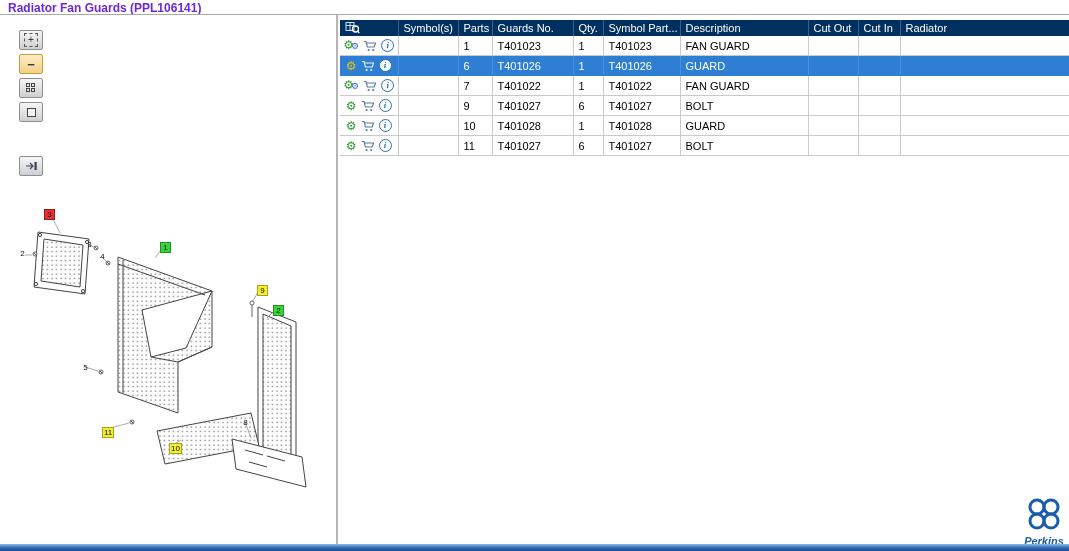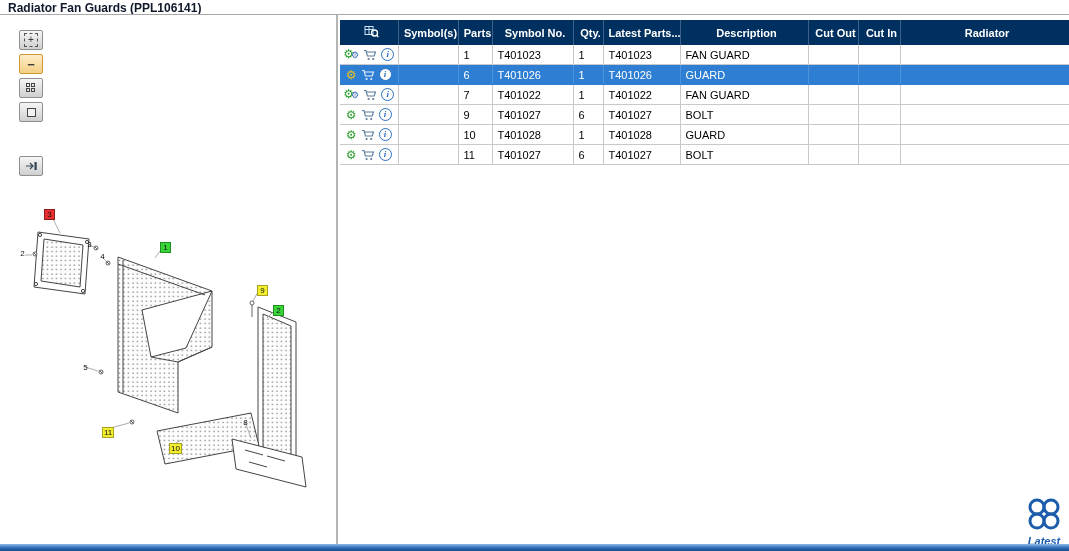--- a/index.html
+++ b/index.html
@@ -1,20 +1,20 @@
 <!DOCTYPE html>
 <html><head>
 <meta charset="utf-8">
 <style>
   html,body{margin:0;padding:0;}
   body{font-family:"Liberation Sans",sans-serif;background:#fff;}
   #app{position:relative;width:1069px;height:551px;background:#fff;overflow:hidden;outline:1px solid #cfcfcf;}
 
   
-  .title{position:absolute;left:8px;top:1px;font-size:12px;font-weight:bold;color:#0f172a;}
+  .title{position:absolute;left:8px;top:1px;font-size:12px;font-weight:bold;color:#6d28d9;}
   .top-line{position:absolute;left:0;top:14px;width:1069px;height:1px;background:#a8a8a8;}
   .v-divider{position:absolute;left:336px;top:15px;width:2px;height:530px;background:#b5b5b5;}
 
   
   .toolbar{position:absolute;left:19px;top:30px;display:flex;flex-direction:column;gap:4px;}
   .tbtn{width:24px;height:20px;background:linear-gradient(#f6f6f6,#cfcfcf);border:1px solid #8f8f8f;
         border-radius:2px;display:flex;align-items:center;justify-content:center;color:#3c3c3c;
         font-size:12px;cursor:pointer;box-sizing:border-box;}
   .tbtn.active{background:linear-gradient(#ffedc8,#f3cf86);border-color:#cf9a36;}
   .tbtn.gap{margin-top:30px;}
@@ -29,21 +29,21 @@
   .callout{position:absolute;font-size:8px;line-height:9px;height:9px;min-width:7px;
            text-align:center;color:#111;padding:0 1px;box-sizing:content-box;}
   .callout.plain{background:transparent;}
   .callout.red{background:#e83030;border:1px solid #8f1f1f;}
   .callout.green{background:#38d438;border:1px solid #1f8f1f;}
   .callout.yellow{background:#f2ee30;border:1px solid #a8a21e;}
 
   
   .table-wrap{position:absolute;left:340px;top:20px;width:729px;}
   table{border-collapse:collapse;table-layout:fixed;width:729px;font-size:11px;font-family:"Liberation Sans",sans-serif;}
-  th{background:#00305f;color:#fff;text-align:center;font-weight:bold;height:25px;
+  th{background:#00305f;color:#fff;text-align:left;font-weight:normal;height:16px;
      padding:0 0 0 5px;border-right:1px solid #3d5f8a;font-size:11px;white-space:nowrap;overflow:hidden;}
   td{height:19px;padding:0 0 0 5px;border-right:1px solid #c9c9c9;border-bottom:1px solid #c9c9c9;
      white-space:nowrap;overflow:hidden;color:#000;background:#fff;}
   td.c-icons{padding:0 2px;text-align:center;}
   .row-icons{display:inline-flex;gap:4px;align-items:center;vertical-align:middle;}
   .gear{font-size:12px;line-height:12px;color:#2f9e2f;}
   .gear .gear2{font-size:9px;color:#3a6fc0;margin-left:-3px;}
   tr.selected td{background:#2e7fd4;color:#fff;border-bottom-color:#2e7fd4;border-right-color:#4b93dd;}
   tr.selected .gear{color:#e8c31a;}
   .cart{color:#5a7a9a;}
@@ -190,23 +190,23 @@
         <tr>
             <th><svg width="15" height="13" viewBox="0 0 15 13">
                 <rect x="1" y="1.5" width="8" height="8" fill="none" stroke="#cfe3ff" stroke-width="1"></rect>
                 <line x1="1" y1="4.5" x2="9" y2="4.5" stroke="#cfe3ff"></line>
                 <line x1="5" y1="1.5" x2="5" y2="9.5" stroke="#cfe3ff"></line>
                 <circle cx="10.5" cy="8" r="3" fill="none" stroke="#fff" stroke-width="1.3"></circle>
                 <line x1="12.5" y1="10" x2="14.3" y2="12" stroke="#fff" stroke-width="1.3"></line>
               </svg></th>
             <th>Symbol(s)</th>
             <th>Parts</th>
-            <th>Symbol No.</th>
+            <th>Guards No.</th>
             <th>Qty.</th>
-            <th>Latest Parts...</th>
+            <th>Symbol Part...</th>
             <th>Description</th>
             <th>Cut Out</th>
             <th>Cut In</th>
             <th>Radiator</th>
           </tr>
       </thead>
       <tbody>
           <tr class="">
             <td class="c-icons"><span class="row-icons">
                 <span class="gear">⚙<span class="gear2">⚙</span></span>
@@ -333,17 +333,17 @@
 
   <div class="logo">
     <svg width="42" height="38" viewBox="0 0 42 38">
       <g fill="none" stroke="#1b5cab" stroke-width="3">
         <circle cx="14" cy="12" r="7"></circle>
           <circle cx="28" cy="12" r="7"></circle>
         <circle cx="14" cy="26" r="7"></circle>
           <circle cx="28" cy="26" r="7"></circle>
       </g>
     </svg>
-    <div class="logo-text">Latest</div>
+    <div class="logo-text">Perkins</div>
   </div>
 
   <div class="bottom-bar"></div>
 </div>
 
 </body></html>

